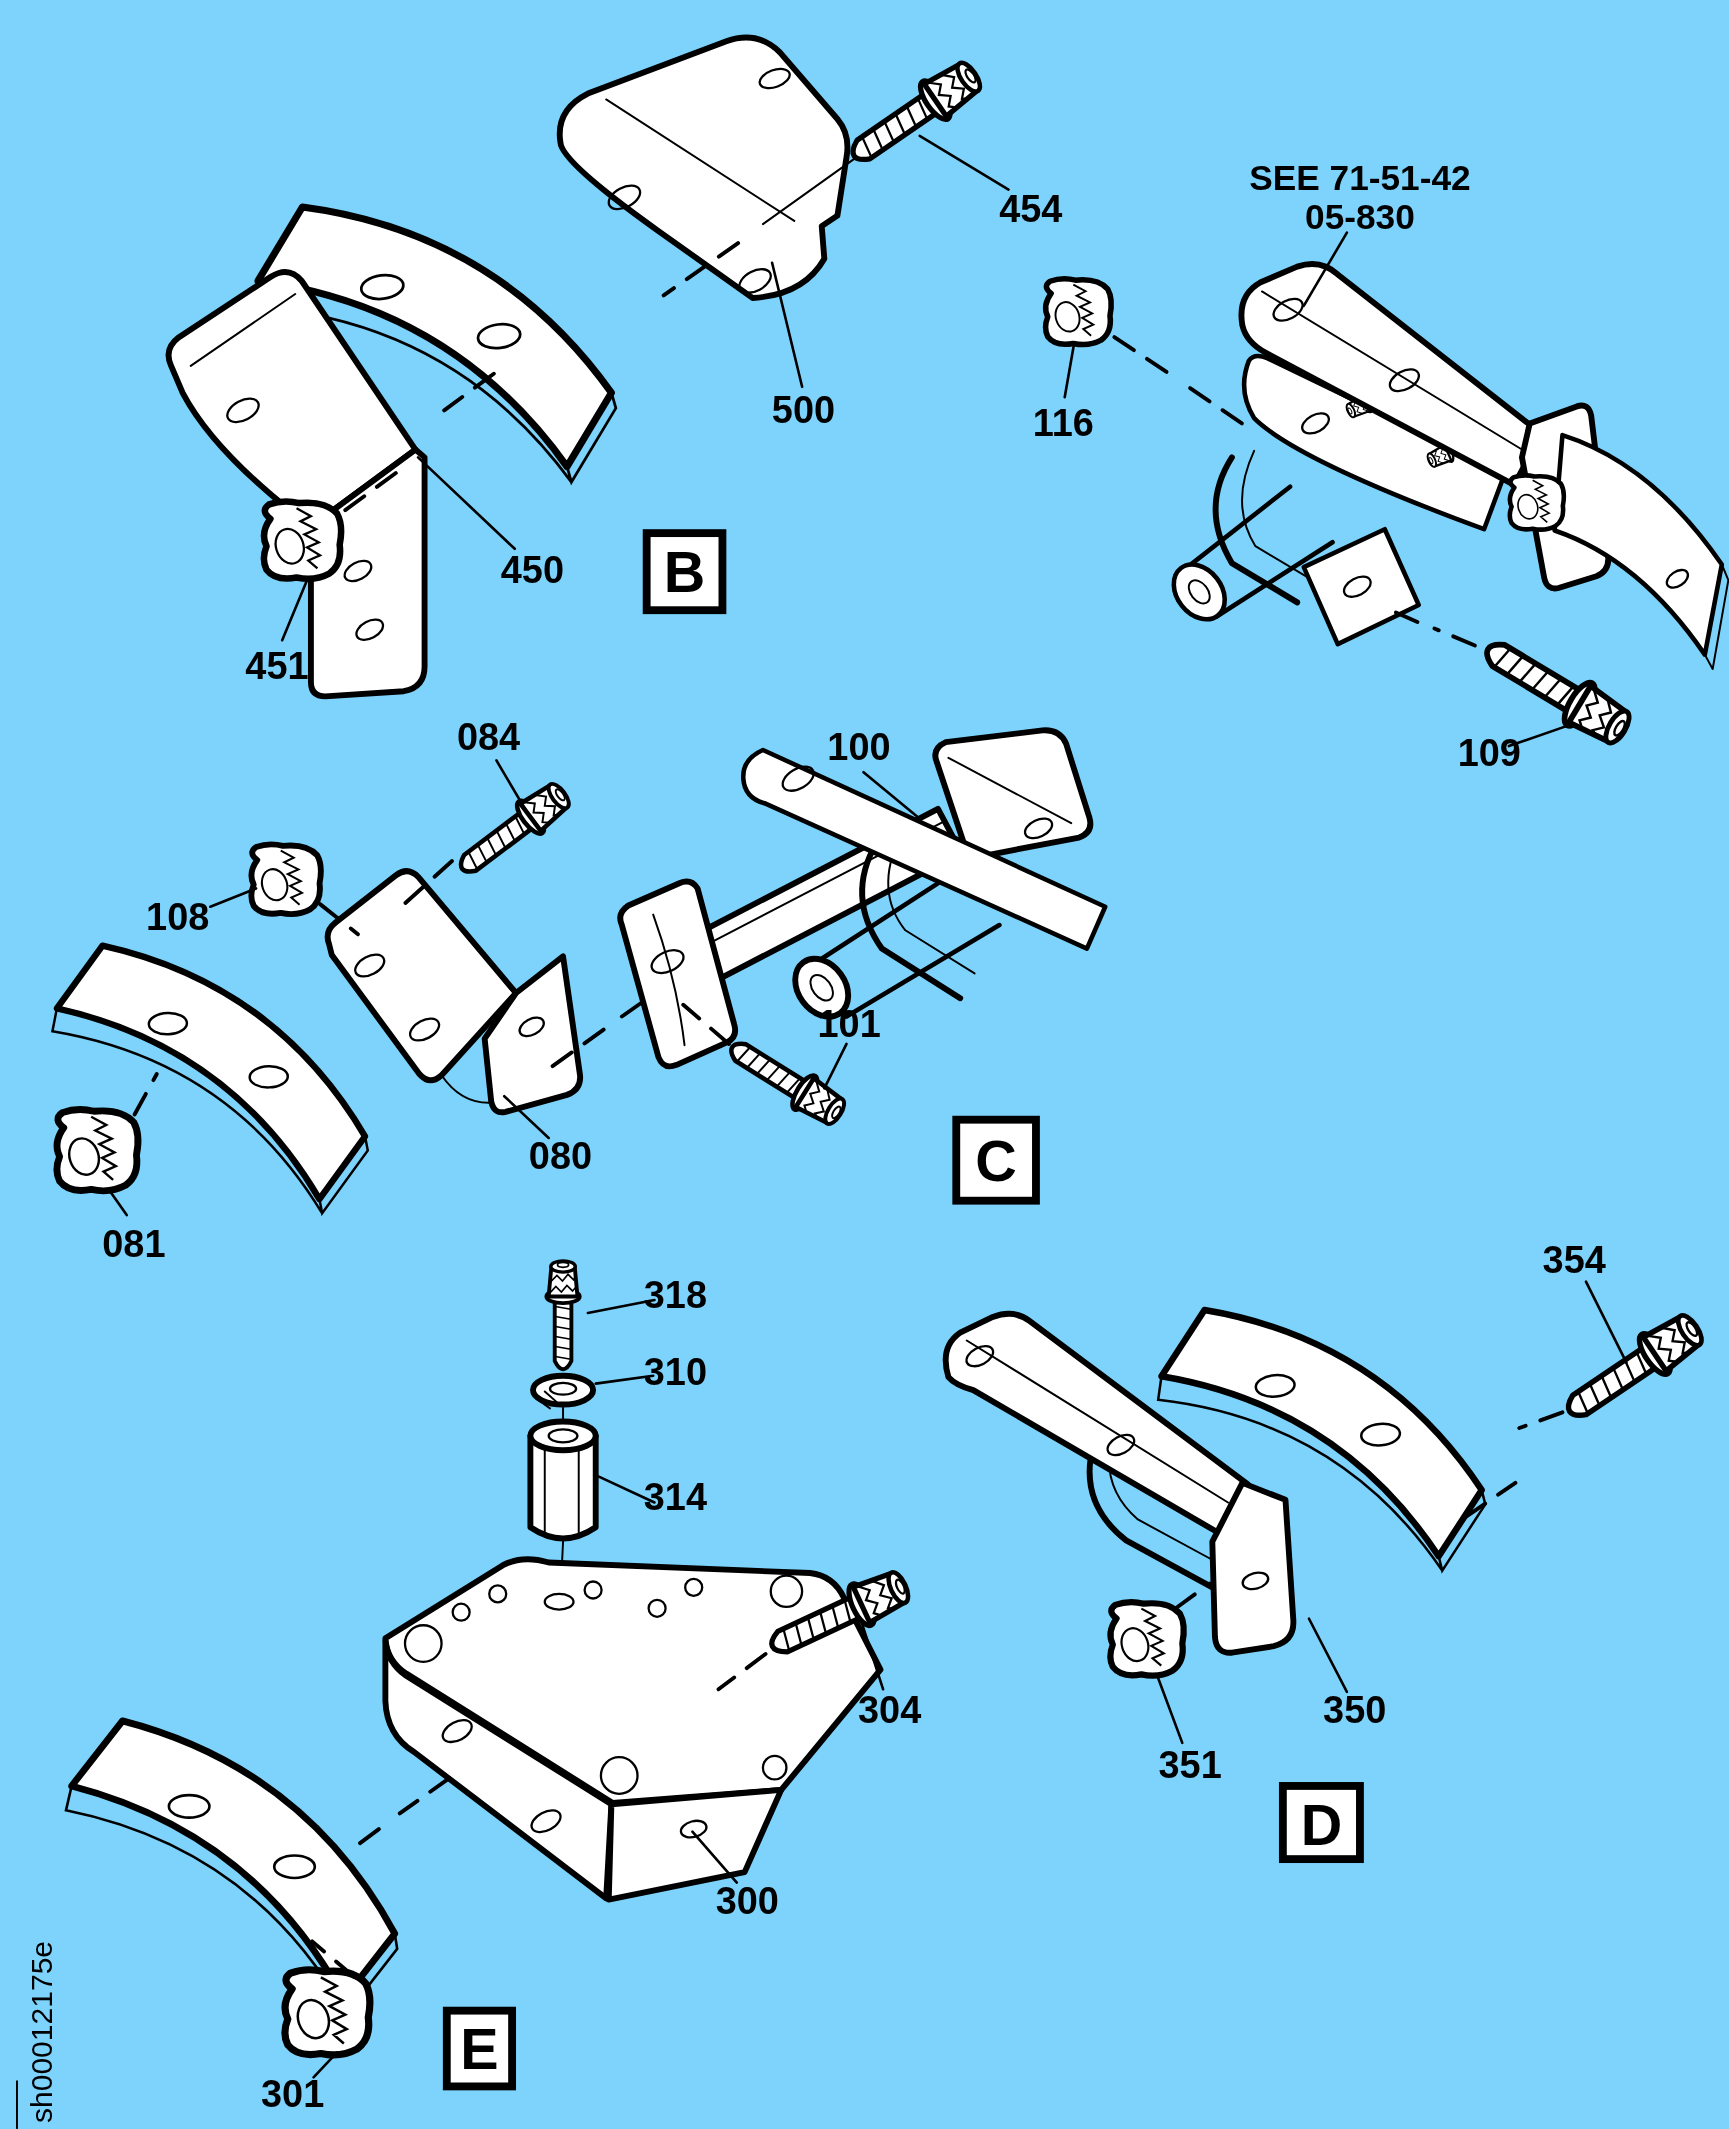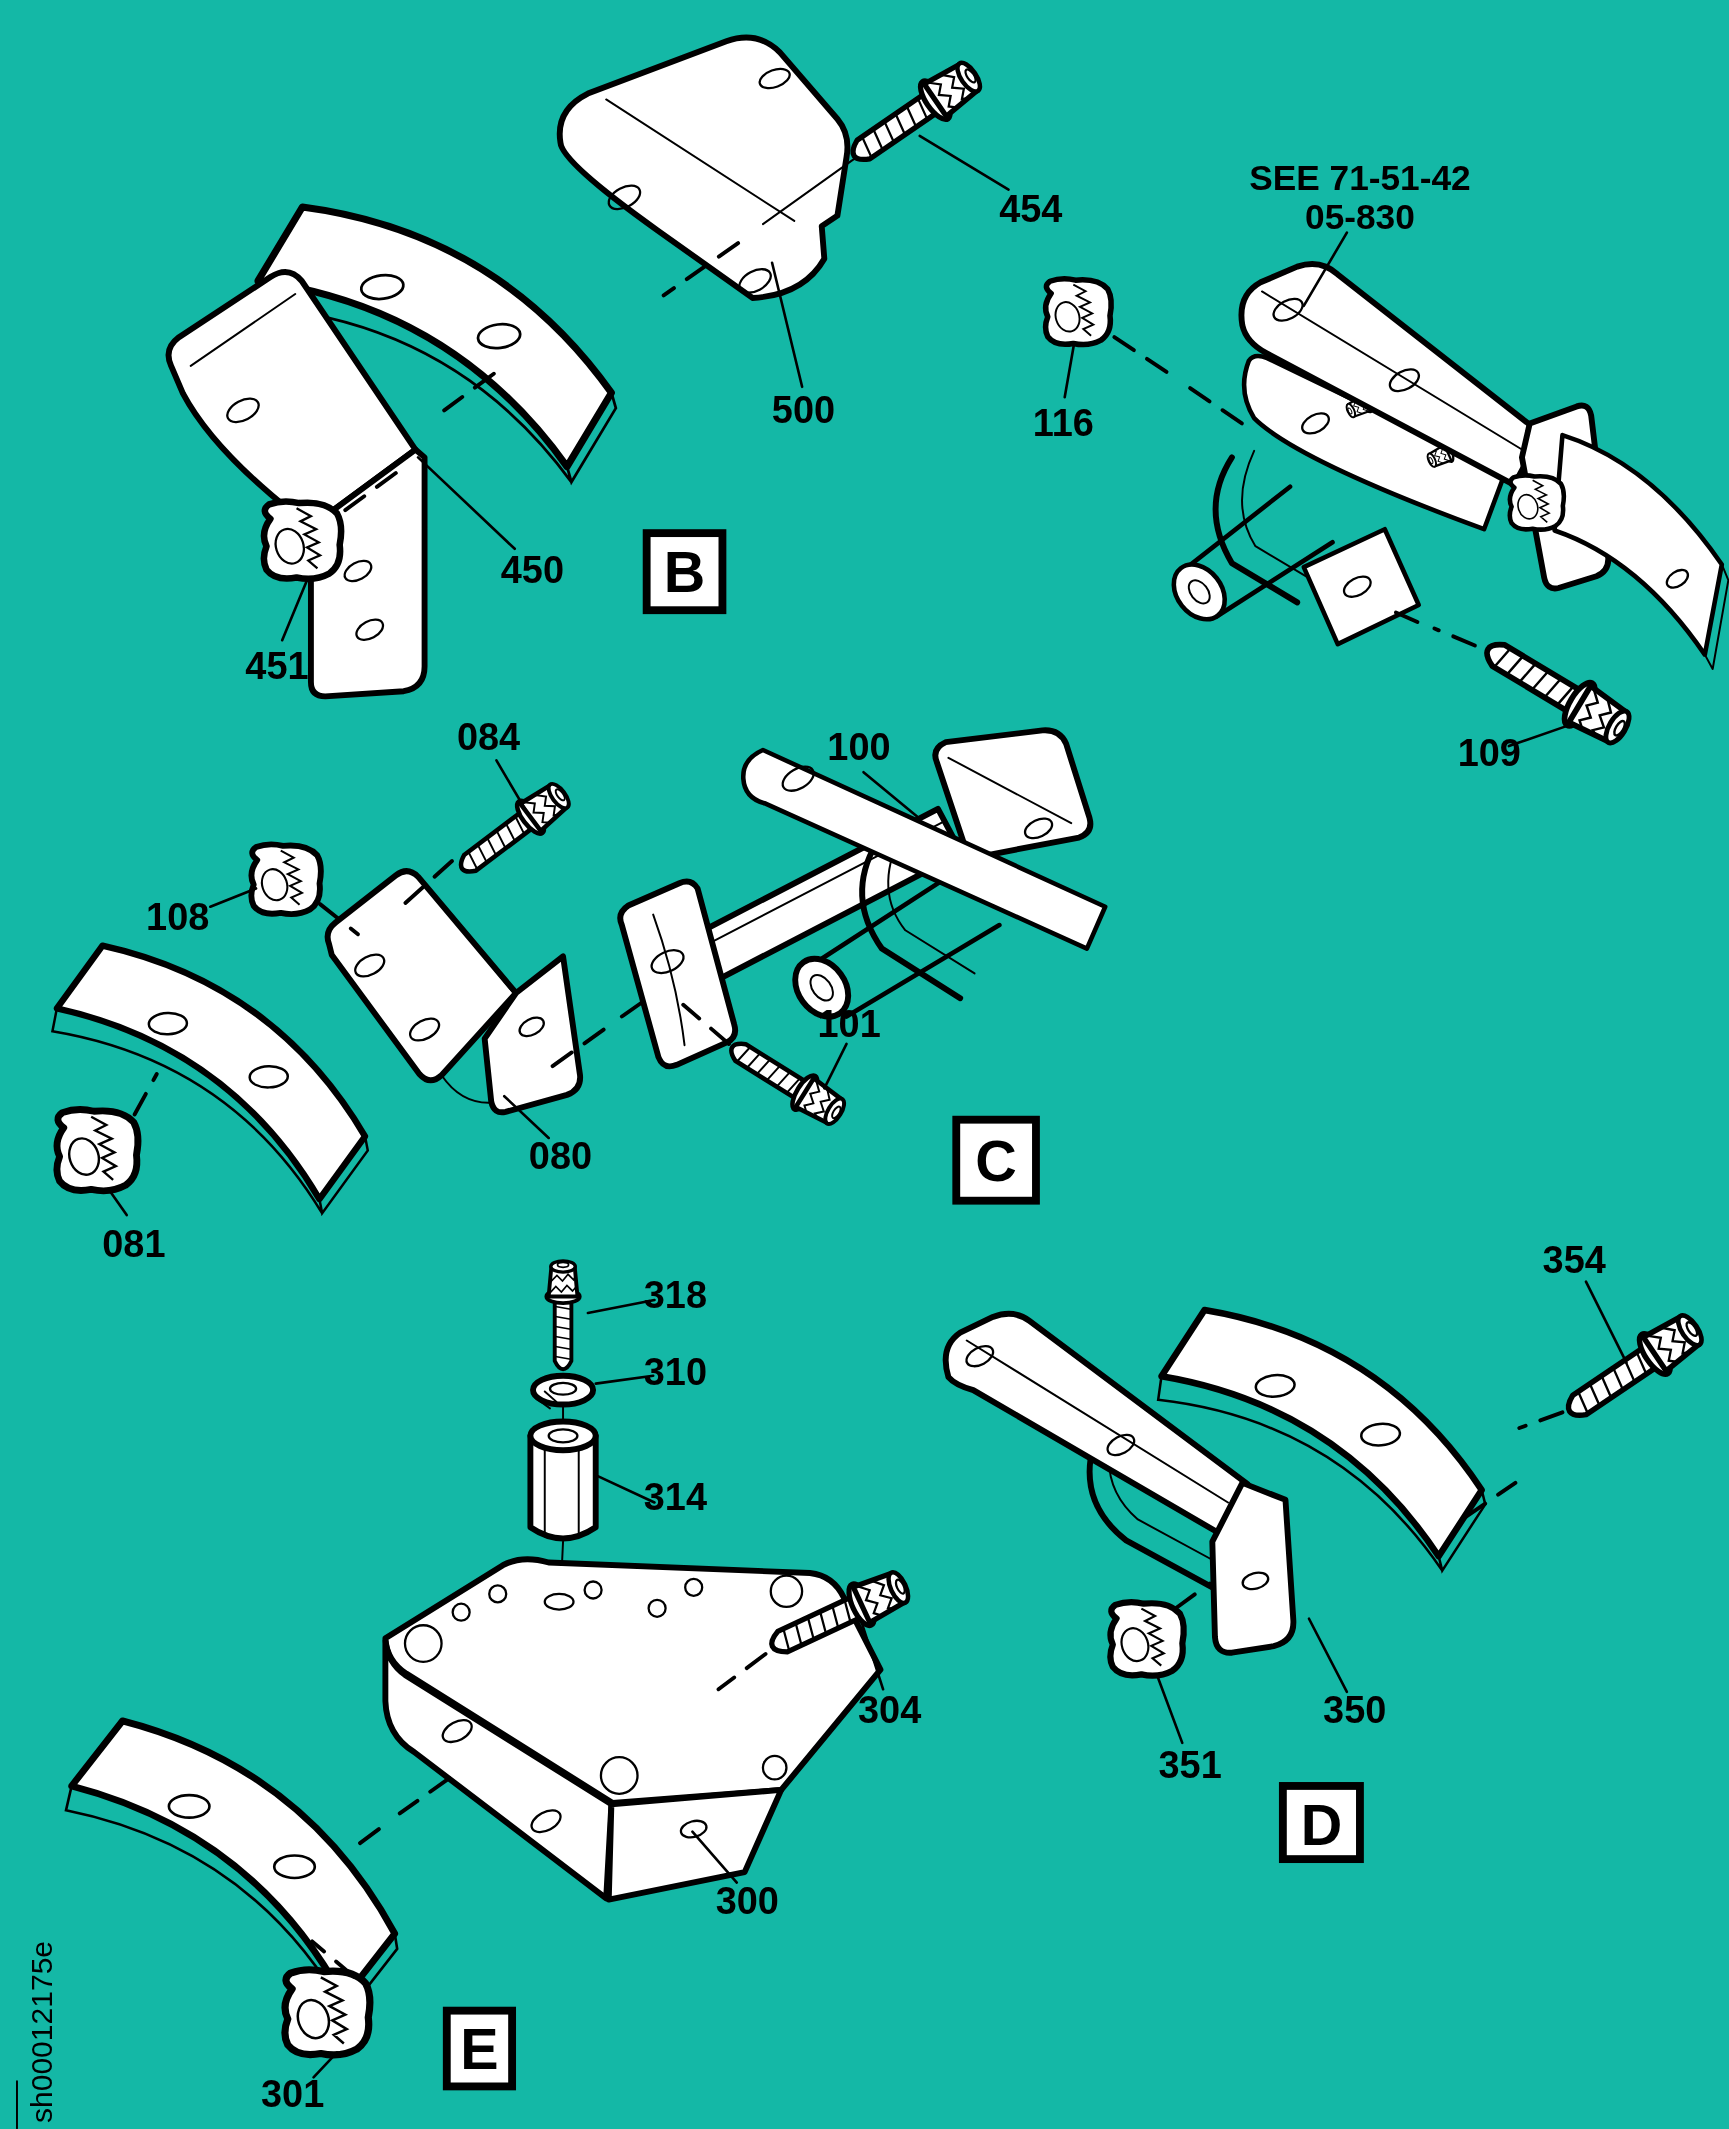--- a/index.html
+++ b/index.html
@@ -1,16 +1,16 @@
 <!DOCTYPE html>
 <html style="font-size:10.5px"><head>
 <meta charset="utf-8">
 <style>
   html,body{margin:0;padding:0;background:#ffffff;}
-  .stage{width:1729px;height:2129px;position:relative;background:#14b8a6;}
+  .stage{width:1729px;height:2129px;position:relative;background:#7dd3fc;}
   svg{display:block;}
   .lbl{font:700 58px "Liberation Sans",sans-serif;fill:#000;}
   .note{font:700 54px "Liberation Sans",sans-serif;fill:#000;}
   .boxletter{font:700 88px "Liberation Sans",sans-serif;fill:#000;}
   .footer{font:400 46px "Liberation Sans",sans-serif;fill:#000;}
   .outline{fill:#fff;stroke:#000;stroke-width:9;stroke-linejoin:round;stroke-linecap:round;}
   .outline2{fill:#fff;stroke:#000;stroke-width:7;stroke-linejoin:round;stroke-linecap:round;}
   .thin{fill:none;stroke:#000;stroke-width:3;stroke-linejoin:round;stroke-linecap:round;}
   .hole{fill:none;stroke:#000;stroke-width:3.5;}
   .leader{fill:none;stroke:#000;stroke-width:4;stroke-linecap:round;}

